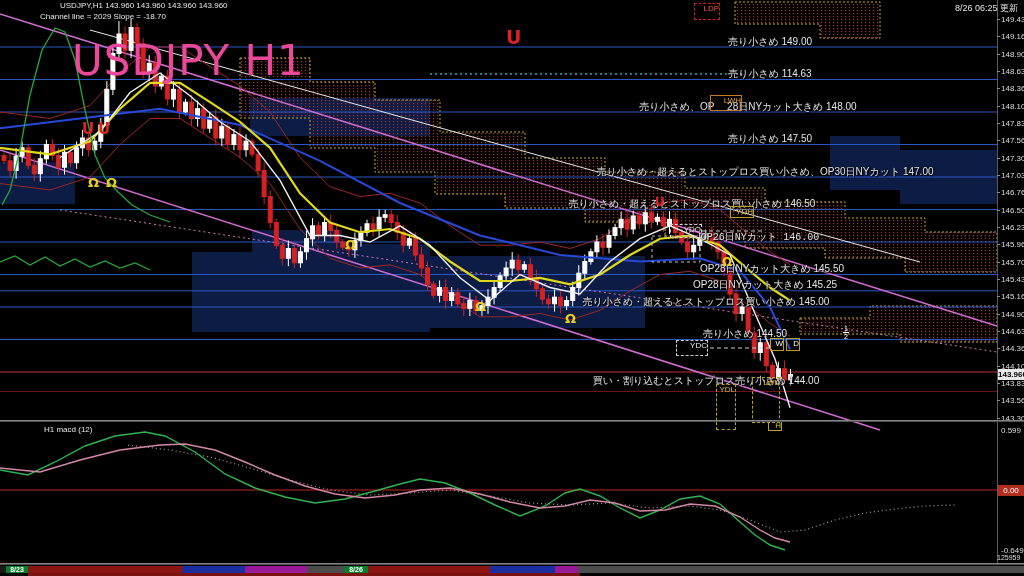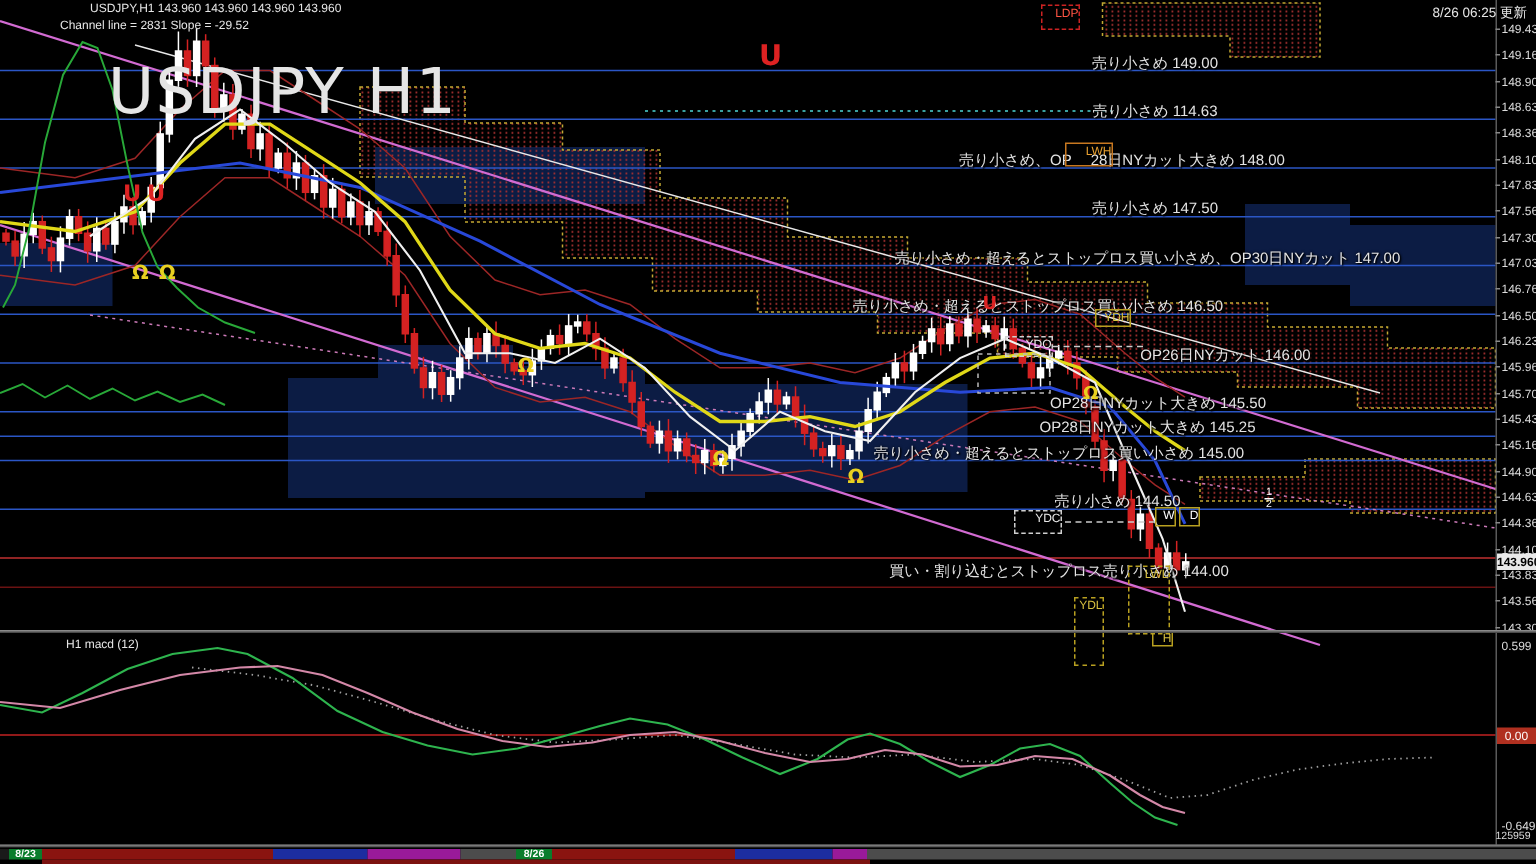--- a/index.html
+++ b/index.html
@@ -1,21 +1,21 @@
 <!DOCTYPE html>
 <html><head>
 <meta charset="utf-8">
 <style>
   html,body{margin:0;padding:0;background:#000;}
   .screen{position:relative;width:1024px;height:576px;background:#000;overflow:hidden;
           font-family:"Liberation Sans","DejaVu Sans",sans-serif;}
   #chart-svg{position:absolute;left:0;top:0;z-index:1;}
   .abs{position:absolute;padding-left:36px;}
   .tiny{font-size:8px;color:#e6e6e6;white-space:nowrap;z-index:6;}
-  .watermark{font-size:42px;color:#e5e5e5;letter-spacing:1px;z-index:3;font-family:"DejaVu Sans",sans-serif;}
+  .watermark{font-size:42px;color:#ec4899;letter-spacing:1px;z-index:3;font-family:"DejaVu Sans",sans-serif;}
   .annot{position:absolute;transform:translateX(-50%);font-size:10px;color:#e4e4e4;
          white-space:nowrap;z-index:4;text-shadow:0 0 2px #000,1px 1px 1px #000;}
   .box-label{position:absolute;box-sizing:border-box;font-size:8px;line-height:9px;
              text-align:right;z-index:5;overflow:hidden;}
   .axis-label{position:absolute;left:1001px;font-size:8px;color:#dcdcdc;white-space:nowrap;z-index:6;}
   .tick{position:absolute;left:997px;width:3px;height:1px;background:#8a8a8a;z-index:6;}
   .vaxis{position:absolute;left:997px;top:0;width:1px;height:563px;background:#5a5a5a;z-index:5;}
   .price-tag{position:absolute;left:998px;width:26px;background:#e9e9e9;color:#000;font-size:8px;
              font-weight:bold;text-align:center;padding:1px 0;z-index:7;}
   .zero-tag{position:absolute;left:998px;width:26px;background:#b03020;color:#fff;font-size:8px;
@@ -337,49 +337,49 @@
       <line x1="702" y1="231" x2="762" y2="231" stroke="#cccccc" stroke-width="1" stroke-dasharray="4,3"></line>
       <line x1="710" y1="348" x2="772" y2="348" stroke="#cccccc" stroke-width="1" stroke-dasharray="4,3"></line>
       <rect x="652" y="236" width="48" height="26" fill="none" stroke="#bbbbbb" stroke-width="1" stroke-dasharray="3,3"></rect>
       <line x1="0" y1="490" x2="997" y2="490" stroke="#c22222" stroke-width="1"></line>
       <polyline points="128,445.0 170,450.0 210,457.0 250,468.0 290,480.0 330,490.0 370,495.0 410,493.0 450,490.0 490,496.0 530,503.0 570,505.0 610,503.0 650,508.0 690,506.0 720,510.0 750,520.0 780,532.0 805,530.0 835,520.0 865,513.0 895,509.0 925,506.0 955,505.0" fill="none" stroke="#a0a0a0" stroke-width="1.2" stroke-dasharray="1,3"></polyline>
       <polyline points="0,470.0 28,475.0 55,462.0 85,446.0 115,436.0 145,432.0 165,436.0 195,452.0 225,474.0 255,488.0 285,497.0 315,503.0 345,499.0 375,491.0 400,484.0 420,479.0 445,483.0 470,493.0 495,505.0 520,516.0 545,506.0 565,493.0 580,489.0 600,496.0 620,508.0 640,518.0 660,510.0 680,499.0 700,496.0 720,504.0 740,522.0 755,535.0 770,545.0 785,550.0" fill="none" stroke="#2eb44e" stroke-width="1.4"></polyline>
       <polyline points="0,468.0 40,472.0 80,460.0 120,450.0 160,445.0 185,444.0 215,450.0 245,462.0 275,475.0 305,486.0 335,494.0 365,498.0 395,495.0 420,490.0 450,488.0 480,494.0 510,502.0 540,508.0 565,506.0 590,500.0 615,503.0 640,511.0 665,510.0 690,504.0 715,506.0 740,517.0 760,530.0 775,538.0 790,542.0" fill="none" stroke="#d488a8" stroke-width="1.4"></polyline>
     </svg>
 
   <div class="abs tiny" style="left:24px;top:1px;">USDJPY,H1 143.960 143.960 143.960 143.960</div>
-  <div class="abs tiny" style="left:4px;top:12px;">Channel line = 2831 Slope = -29.52</div>
+  <div class="abs tiny" style="left:4px;top:12px;">Channel line = 2029 Slope = -18.70</div>
   <div class="abs watermark" style="left:36px;top:36px;">USDJPY H1</div>
   <div class="abs tiny" style="right:6px;top:2px;font-size:9px;">8/26 06:25 更新</div>
 
   <div id="overlay">
       <div class="annot" style="left: 770px; top: 34.5px;">売り小さめ 149.00</div>
       <div class="annot" style="left: 770px; top: 67px;">売り小さめ 114.63</div>
       <div class="annot" style="left: 748px; top: 99.5px;">売り小さめ、OP　 28日NYカット大きめ 148.00</div>
       <div class="annot" style="left: 770px; top: 132px;">売り小さめ 147.50</div>
       <div class="annot" style="left: 717px; top: 164.5px; margin-left: 48px;">売り小さめ・超えるとストップロス買い小さめ、OP30日NYカット 147.00</div>
       <div class="annot" style="left: 692px; top: 197px;">売り小さめ・超えるとストップロス買い小さめ 146.50</div>
-      <div class="annot" style="left: 817px; top: 229.5px;">OP26日NYカット 146.00</div>
+      <div class="annot" style="left: 760px; top: 229.5px; font-family: Liberation Mono, monospace;">OP26日NYカット 146.00</div>
       <div class="annot" style="left: 772px; top: 262px;">OP28日NYカット大きめ 145.50</div>
       <div class="annot" style="left: 765px; top: 278.25px;">OP28日NYカット大きめ 145.25</div>
       <div class="annot" style="left: 706px; top: 294.5px;">売り小さめ・超えるとストップロス買い小さめ 145.00</div>
       <div class="annot" style="left: 745px; top: 327px;">売り小さめ 144.50</div>
       <div class="annot" style="left: 706px; top: 374px;">買い・割り込むとストップロス売り小さめ 144.00</div>
       <div class="frac" style="left: 843px; top: 325px;">
         <div class="t">1</div>
         <div>2</div>
       </div>
       <div class="box-label" style="left: 694px; top: 3px; width: 26px; height: 17px; border: 1px dashed rgb(204, 34, 34); color: rgb(255, 85, 68);">LDP</div>
       <div class="box-label" style="left: 710px; top: 95px; width: 32px; height: 16px; border: 1px solid rgb(200, 120, 32); color: rgb(232, 160, 48);">LWH</div>
       <div class="box-label" style="left: 730px; top: 206px; width: 24px; height: 12px; border: 1px solid rgb(184, 160, 32); color: rgb(224, 200, 64);">YDH</div>
       <div class="box-label" style="left: 670px; top: 224px; width: 32px; height: 14px; border: 1px dashed rgb(207, 207, 207); color: rgb(234, 234, 234);">YDO</div>
       <div class="box-label" style="left: 676px; top: 340px; width: 32px; height: 16px; border: 1px dashed rgb(207, 207, 207); color: rgb(234, 234, 234);">YDC</div>
       <div class="box-label" style="left: 770px; top: 338px; width: 14px; height: 13px; border: 1px solid rgb(184, 160, 32); color: rgb(255, 255, 255);">W</div>
       <div class="box-label" style="left: 786px; top: 338px; width: 14px; height: 13px; border: 1px solid rgb(184, 160, 32); color: rgb(255, 255, 255);">D</div>
-      <div class="box-label" style="left: 716px; top: 398px; width: 20px; height: 46px; border: 1px dashed rgb(184, 160, 32); color: rgb(216, 192, 64);">YDL</div>
+      <div class="box-label" style="left: 716px; top: 384px; width: 20px; height: 46px; border: 1px dashed rgb(184, 160, 32); color: rgb(216, 192, 64);">YDL</div>
       <div class="box-label" style="left: 752px; top: 377px; width: 28px; height: 46px; border: 1px dashed rgb(184, 160, 32); color: rgb(216, 192, 64);">LWL</div>
       <div class="box-label" style="left: 768px; top: 420px; width: 14px; height: 11px; border: 1px solid rgb(184, 160, 32); color: rgb(216, 192, 64);">H</div>
       <div class="sym" style="left: 82px; top: 122px; font-size: 15px; color: rgb(221, 34, 34);">U</div>
       <div class="sym" style="left: 98px; top: 122px; font-size: 15px; color: rgb(221, 34, 34);">U</div>
       <div class="sym" style="left: 506px; top: 28px; font-size: 19px; color: rgb(221, 34, 34);">U</div>
       <div class="sym" style="left: 655px; top: 196px; font-size: 12px; color: rgb(221, 34, 34);">U</div>
       <div class="sym" style="left: 88px; top: 176px; font-size: 13px; color: rgb(232, 208, 32);">Ω</div>
       <div class="sym" style="left: 106px; top: 176px; font-size: 13px; color: rgb(232, 208, 32);">Ω</div>
       <div class="sym" style="left: 345px; top: 238px; font-size: 13px; color: rgb(232, 208, 32);">Ω</div>
       <div class="sym" style="left: 475px; top: 300px; font-size: 13px; color: rgb(232, 208, 32);">Ω</div>

